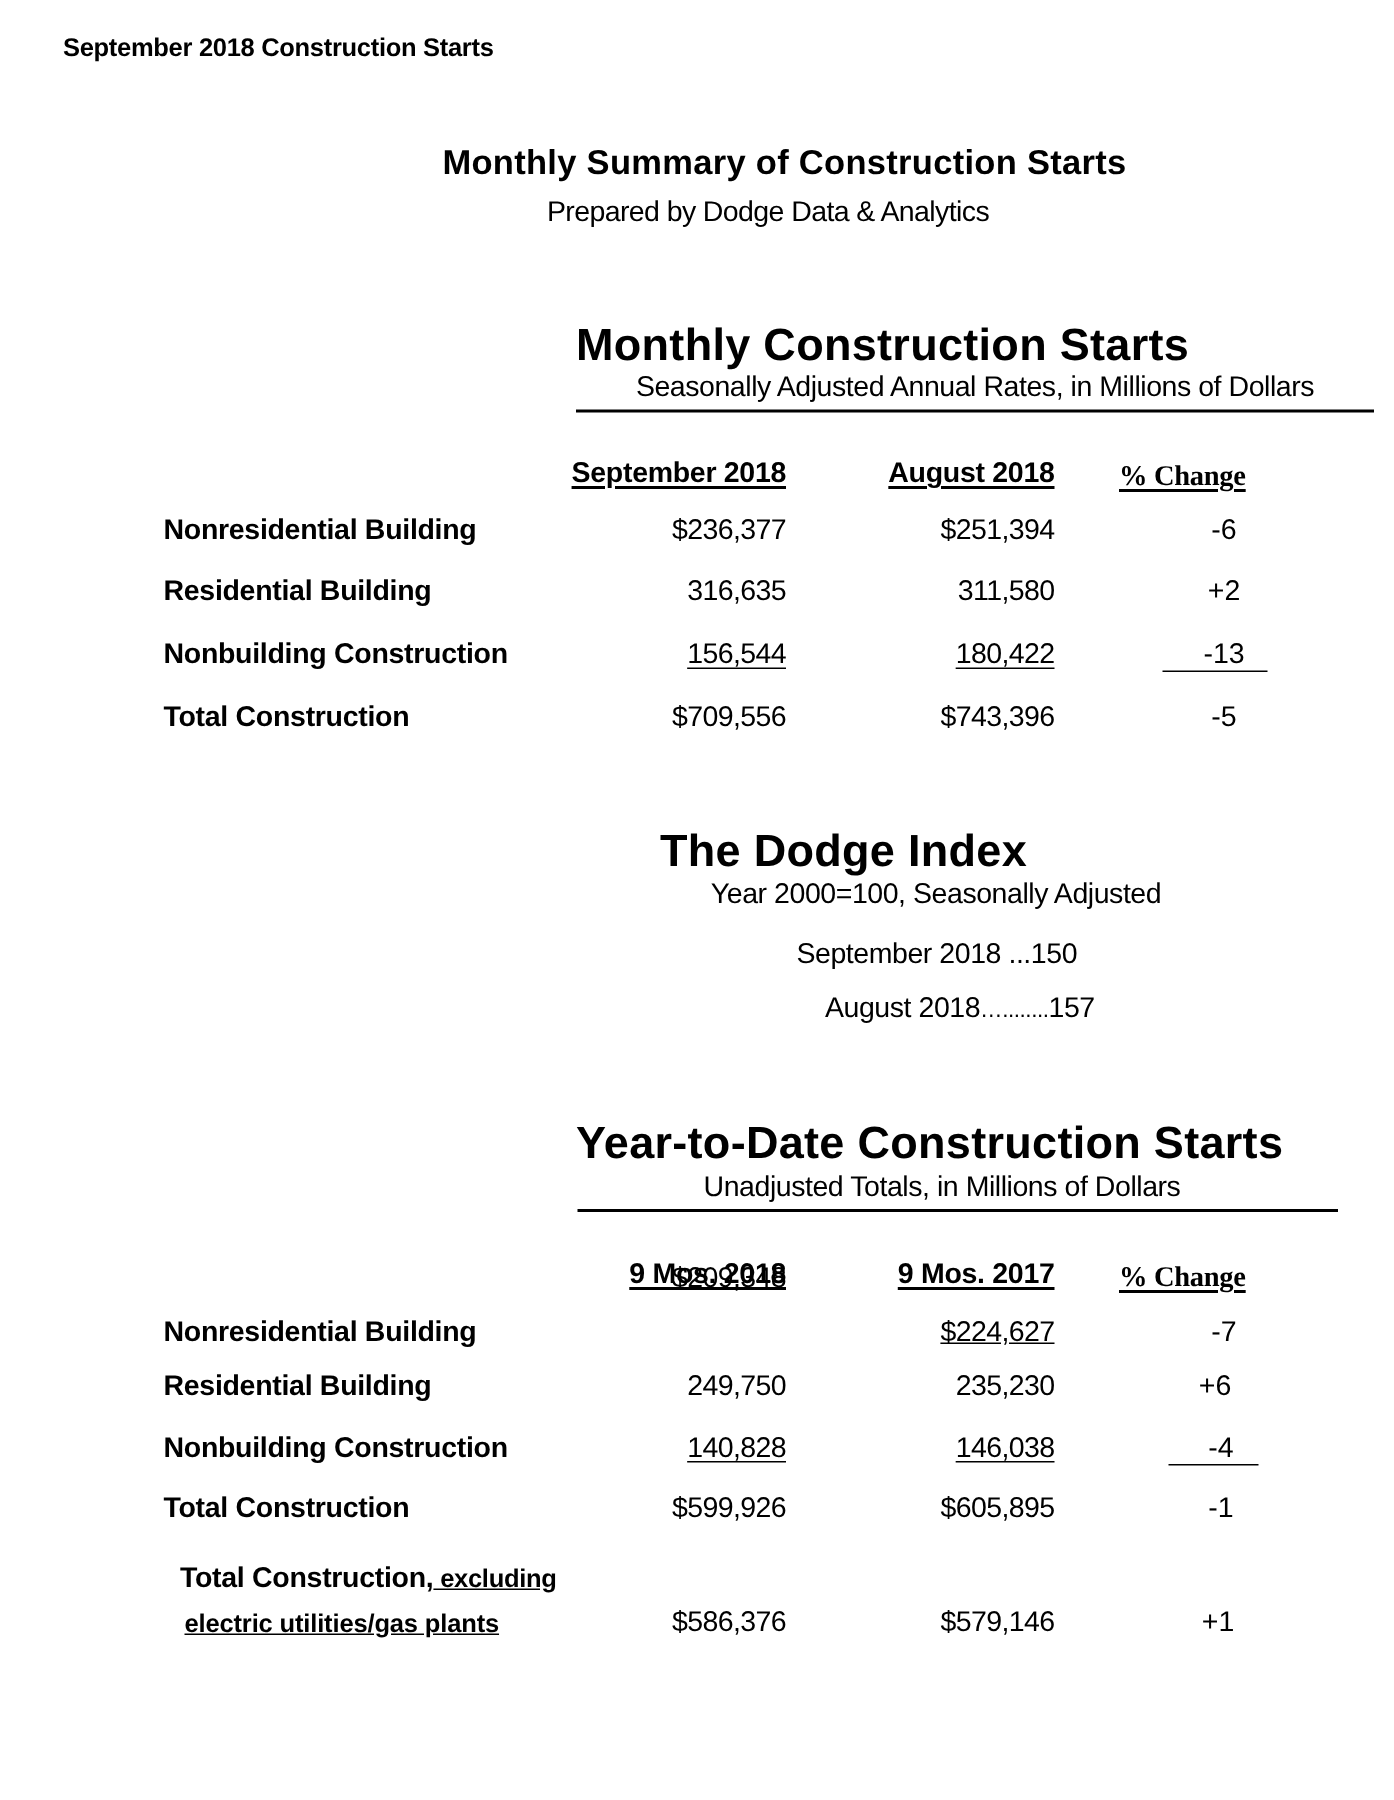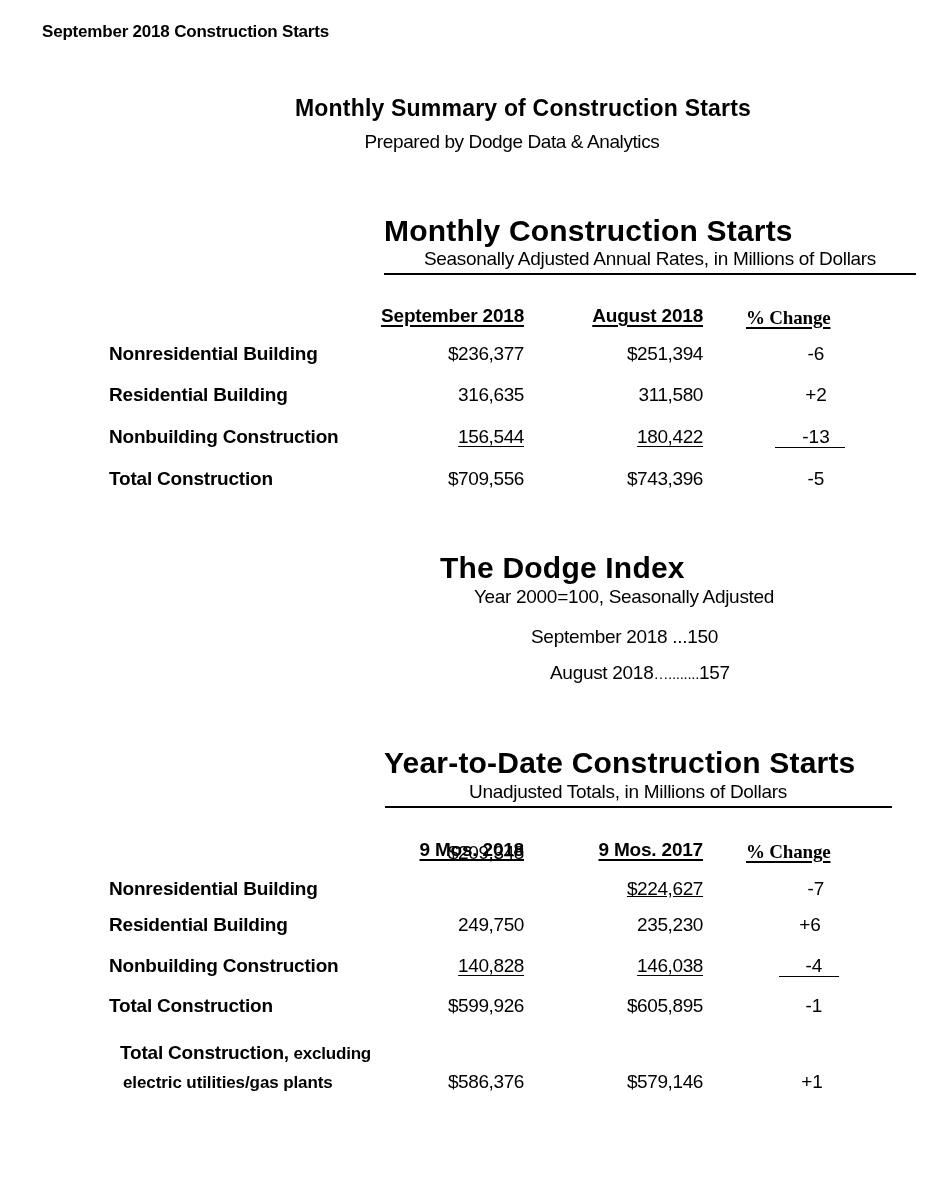--- a/index.html
+++ b/index.html
@@ -15,21 +15,21 @@
   .sec-title { font-size: 30px; font-weight: bold; text-align: left; letter-spacing: 0.2px; }
   .sec-sub { font-size: 19px; text-align: center; letter-spacing: -0.3px; }
   .rule { position: absolute; height: 2px; background: #000; }
 
   .col-head { font-size: 19px; font-weight: bold; text-decoration: underline; text-underline-offset: 3px; text-decoration-thickness: 2px; text-align: right; letter-spacing: -0.2px; }
   .col-head.pct { text-align: left; font-family: Liberation Serif, serif; }
   .row-label { font-size: 19px; font-weight: bold; left: 109px; letter-spacing: -0.2px; }
   .num { font-size: 19px; text-align: center; letter-spacing: -0.4px; }
   .pct-val { font-size: 19px; text-align: center; width: 70px; }
   .ul { text-decoration: underline; text-underline-offset: 3px; text-decoration-thickness: 1px; }
-  .small-bold { font-size: 17px; }
+  .small-bold { font-size: 17px; text-decoration: underline; }
 </style>
 </head>
 <body>
 
 <div class="abs page-title">September 2018 Construction Starts</div>
 <div class="abs summary-title">Monthly Summary of Construction Starts</div>
 <div class="abs summary-sub">Prepared by Dodge Data &amp; Analytics</div>
 
 <div>
   <div class="abs sec-title" style="left:384px; width:474px; top:214px;">Monthly Construction Starts</div>

